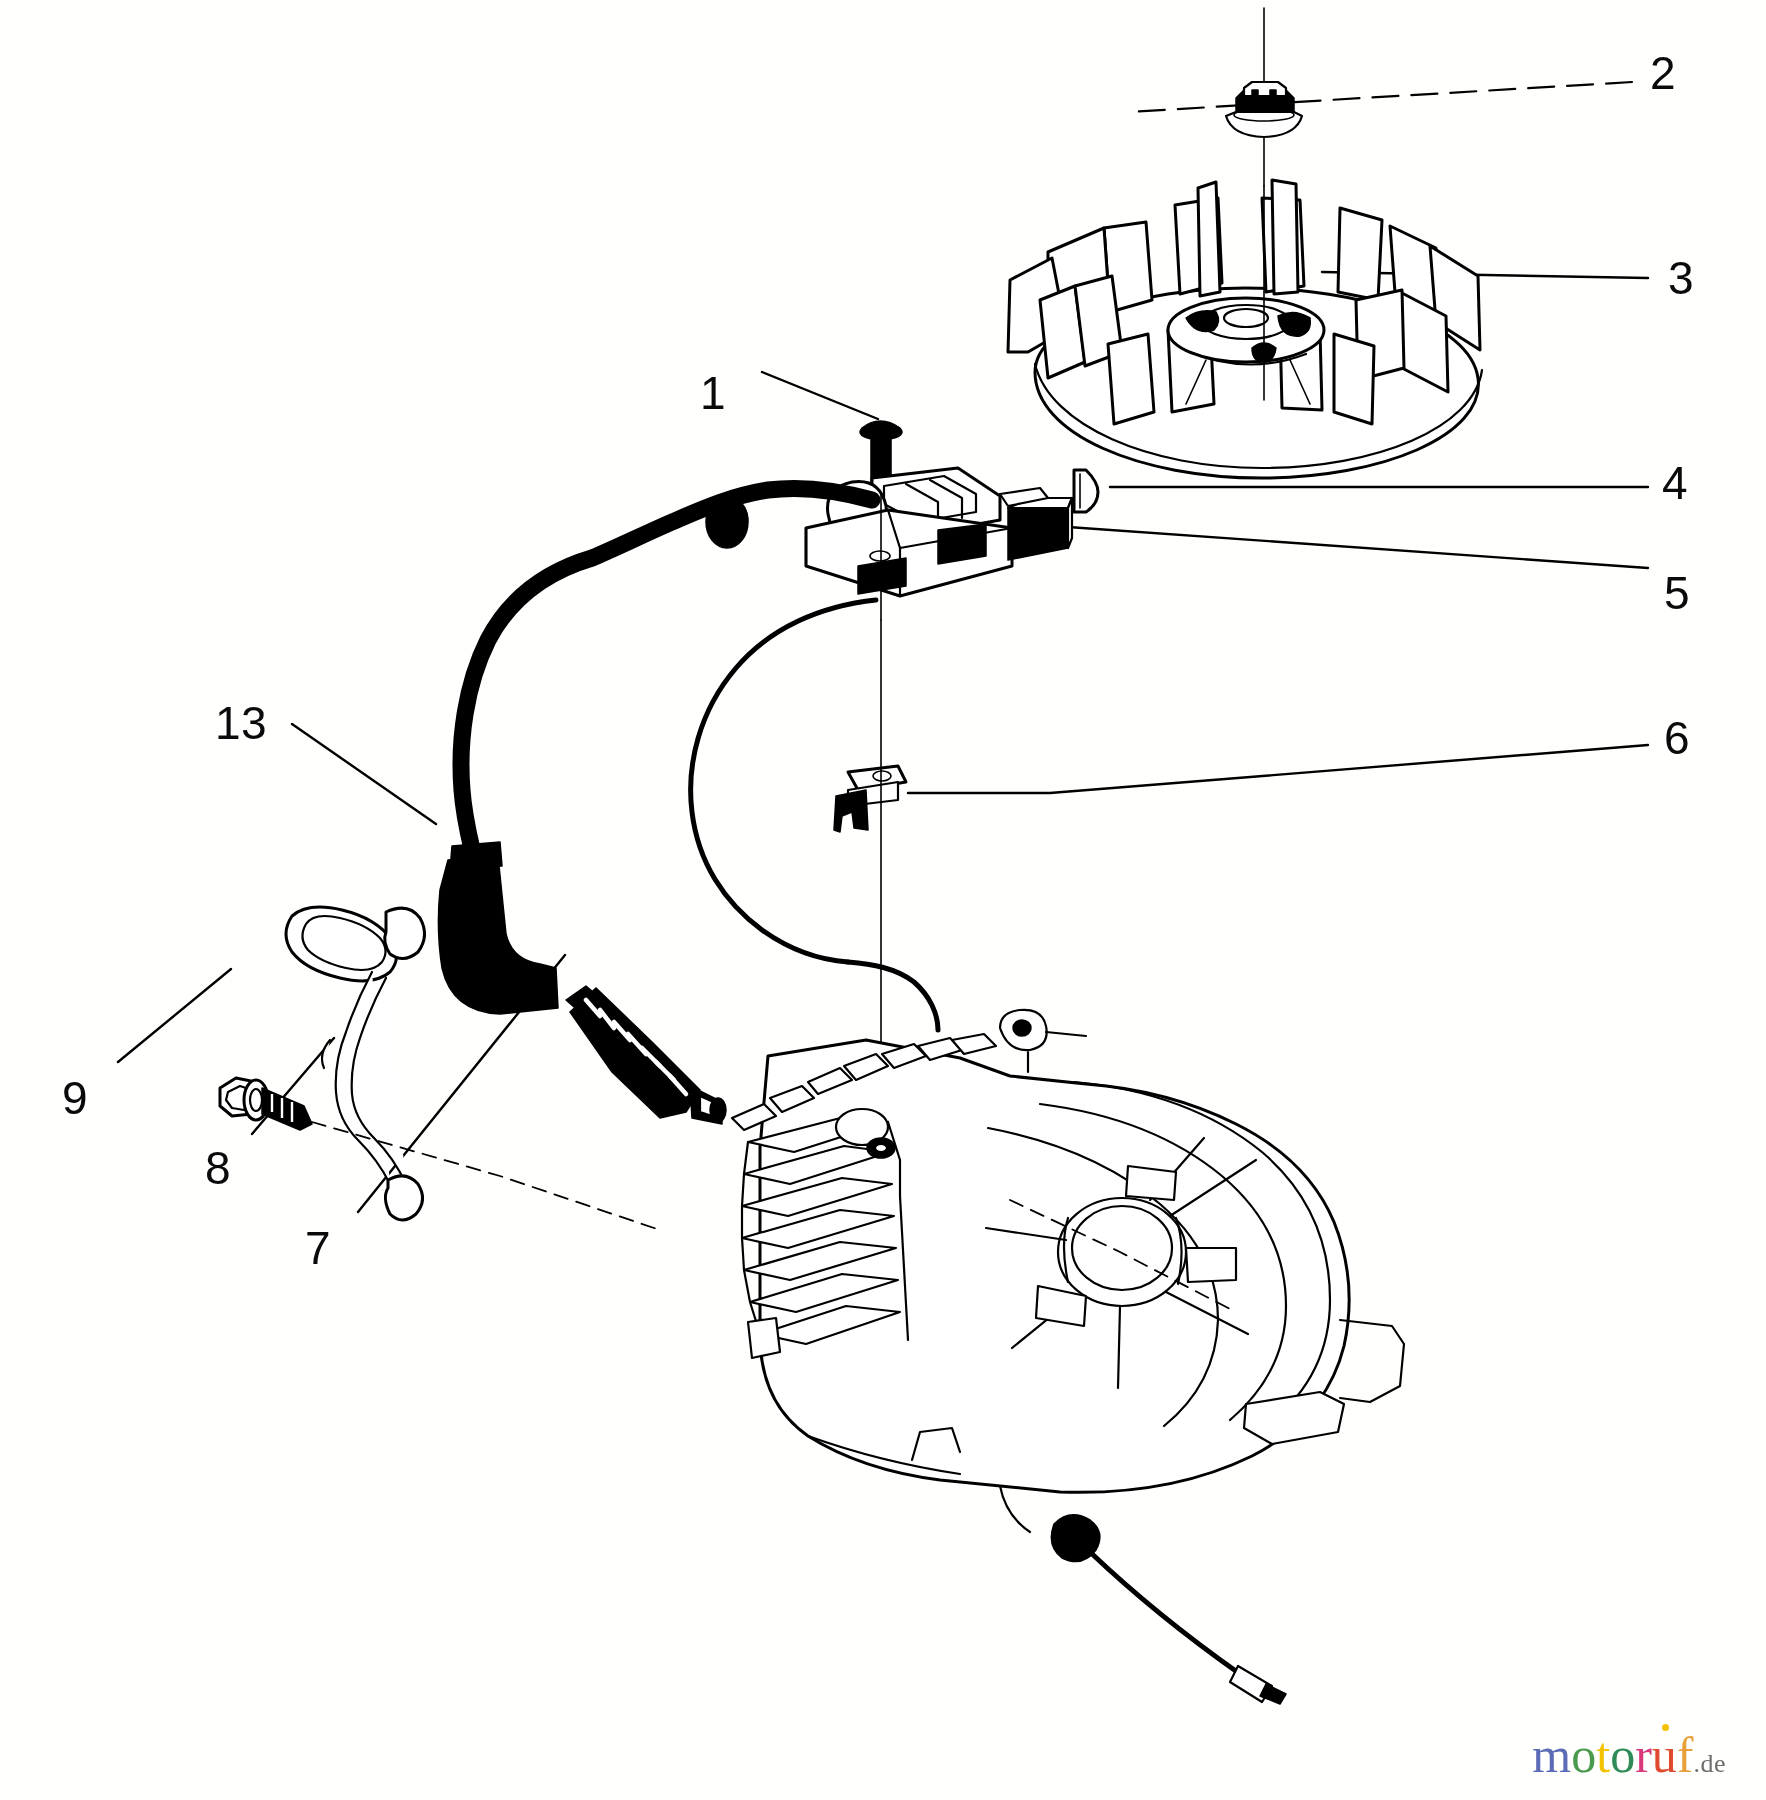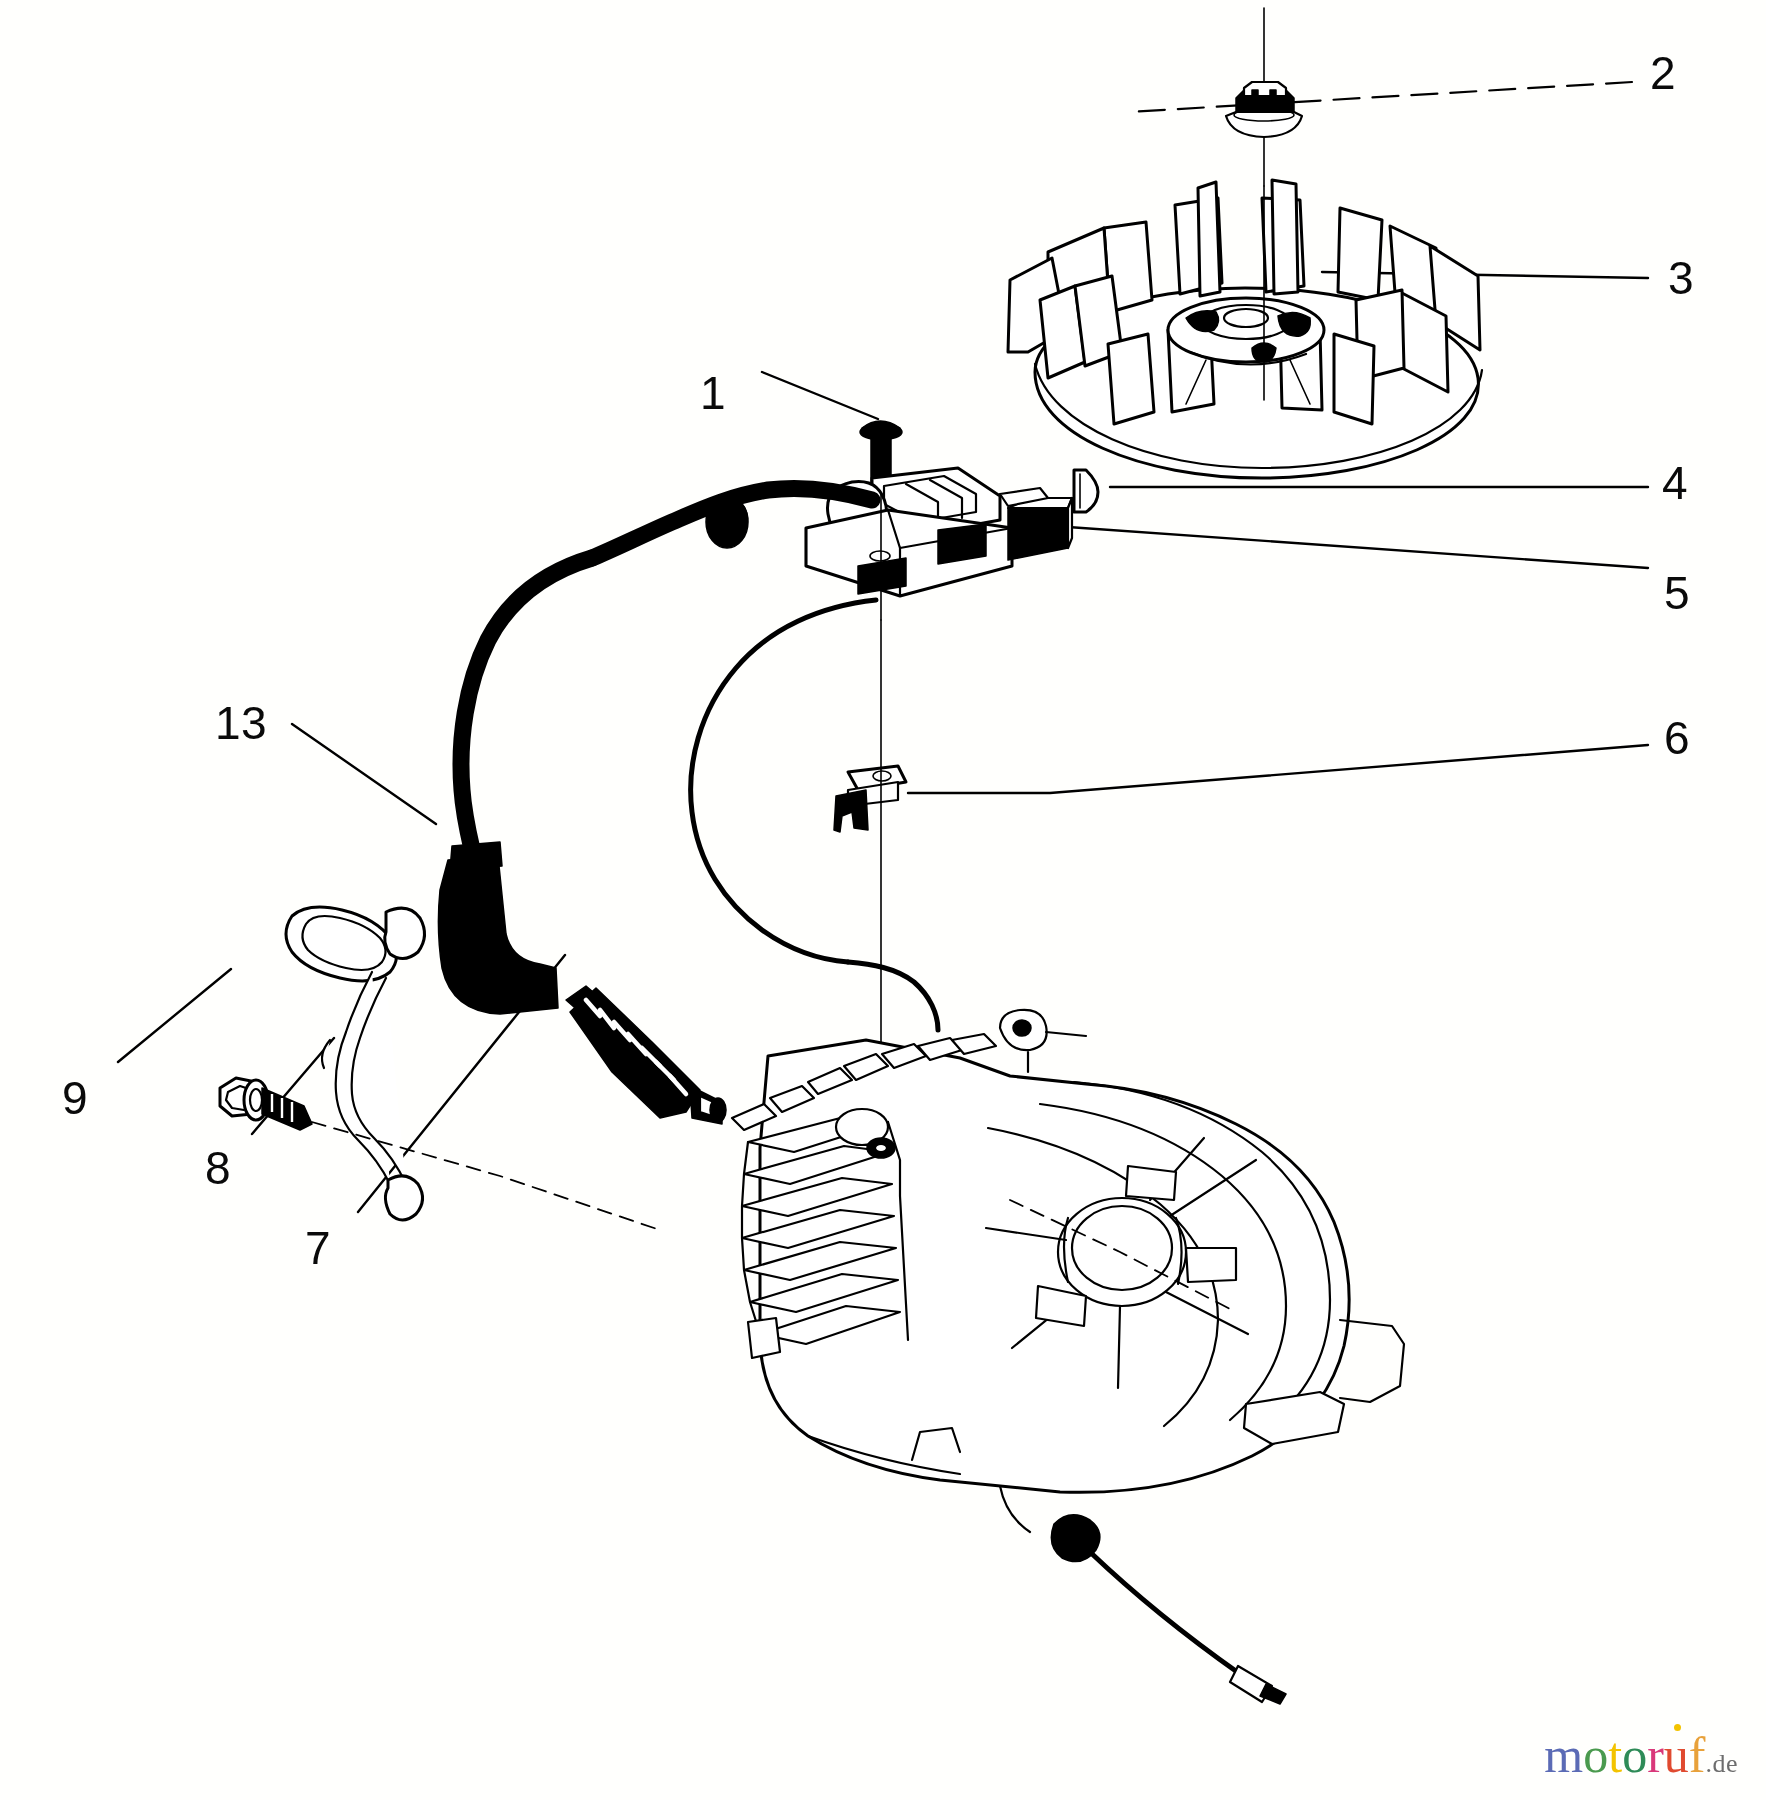--- a/index.html
+++ b/index.html
@@ -29,21 +29,21 @@
     font-family: "Liberation Sans", sans-serif;
     font-size: 46px;
     color: #0a0a0a;
     font-weight: 400;
     letter-spacing: 0.5px;
     line-height: 1;
     user-select: none;
   }
   #watermark {
     position: absolute;
-    right: 28px;
+    right: 40px;
     bottom: 20px;
     font-family: "Liberation Serif", serif;
     font-size: 50px;
     line-height: 1;
     white-space: nowrap;
     user-select: none;
   }
   #watermark .l { display: inline-block; }
   #watermark .suffix {
     font-size: 26px;

